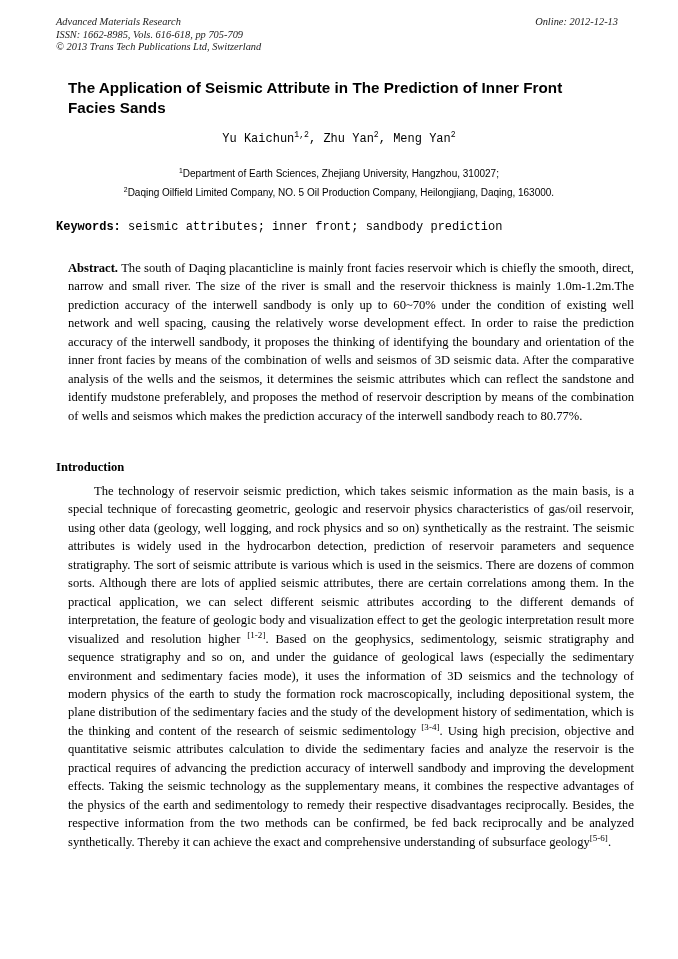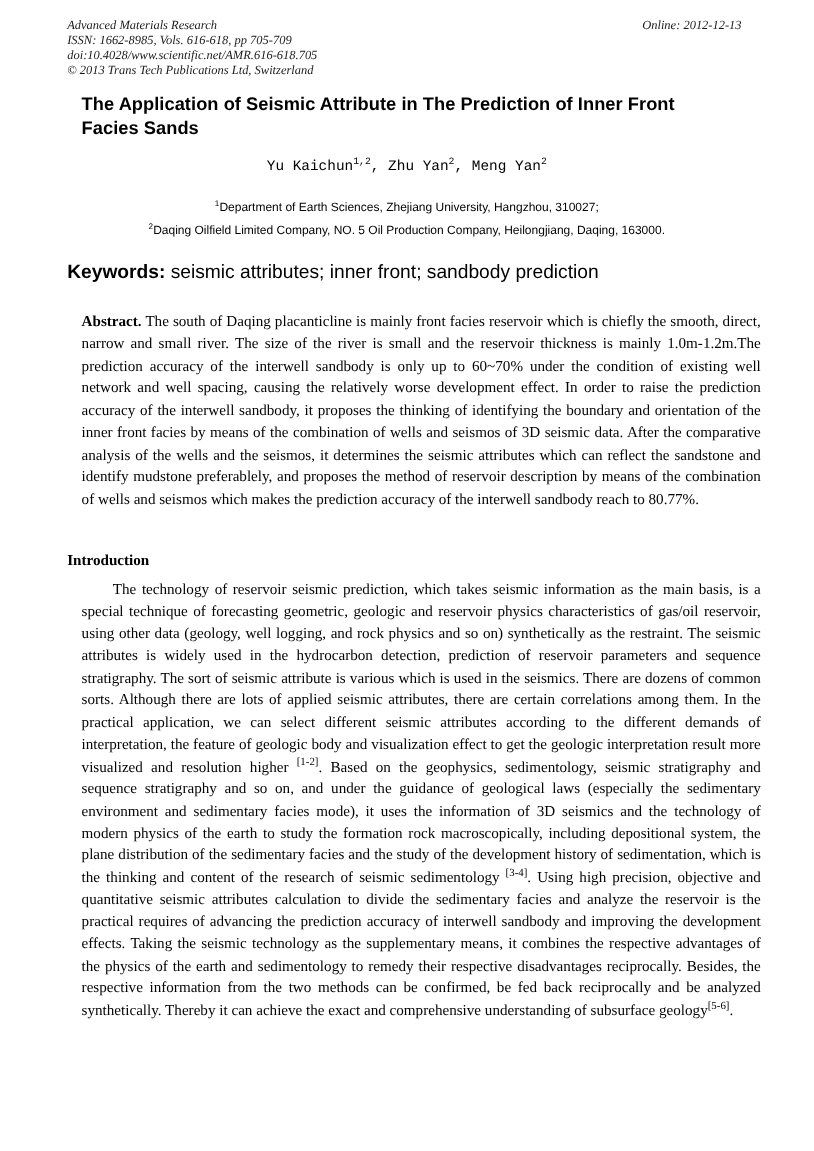--- a/index.html
+++ b/index.html
@@ -91,22 +91,22 @@
   .affil {
     display: block;
   }
 
   
   .keywords {
     position: absolute;
     left: 56px;
     top: 220px;
     width: 566px;
-    font-family: Liberation Sans, sans-serif;
-    font-size: 16px;
+    font-family: Liberation Mono, monospace;
+    font-size: 12px;
     line-height: 15px;
     color: #000000;
   }
   .keywords .kw-label {
     font-weight: bold;
   }
 
   
   .body-block {
     position: absolute;
@@ -156,21 +156,20 @@
 <body>
 
 <div class="page">
 
   <div class="journal-header">
     <div class="header-row-top">
       <span class="header-left-line">Advanced Materials Research</span>
       <span class="header-online">Online: 2012-12-13</span>
     </div>
     <div class="header-left-line">ISSN: 1662-8985, Vols. 616-618, pp 705-709</div>
-    <div class="header-left-line">doi:10.4028/www.scientific.net/AMR.616-618.705</div>
     <div class="header-left-line">© 2013 Trans Tech Publications Ltd, Switzerland</div>
   </div>
 
   <div class="title">The Application of Seismic Attribute in The Prediction of Inner Front Facies Sands</div>
 
   <div class="authors">
     <span><span>Yu Kaichun</span><sup>1,2</sup><span>, </span></span><span><span>Zhu Yan</span><sup>2</sup><span>, </span></span><span><span>Meng Yan</span><sup>2</sup></span>
   </div>
 
   <div class="affiliations">

